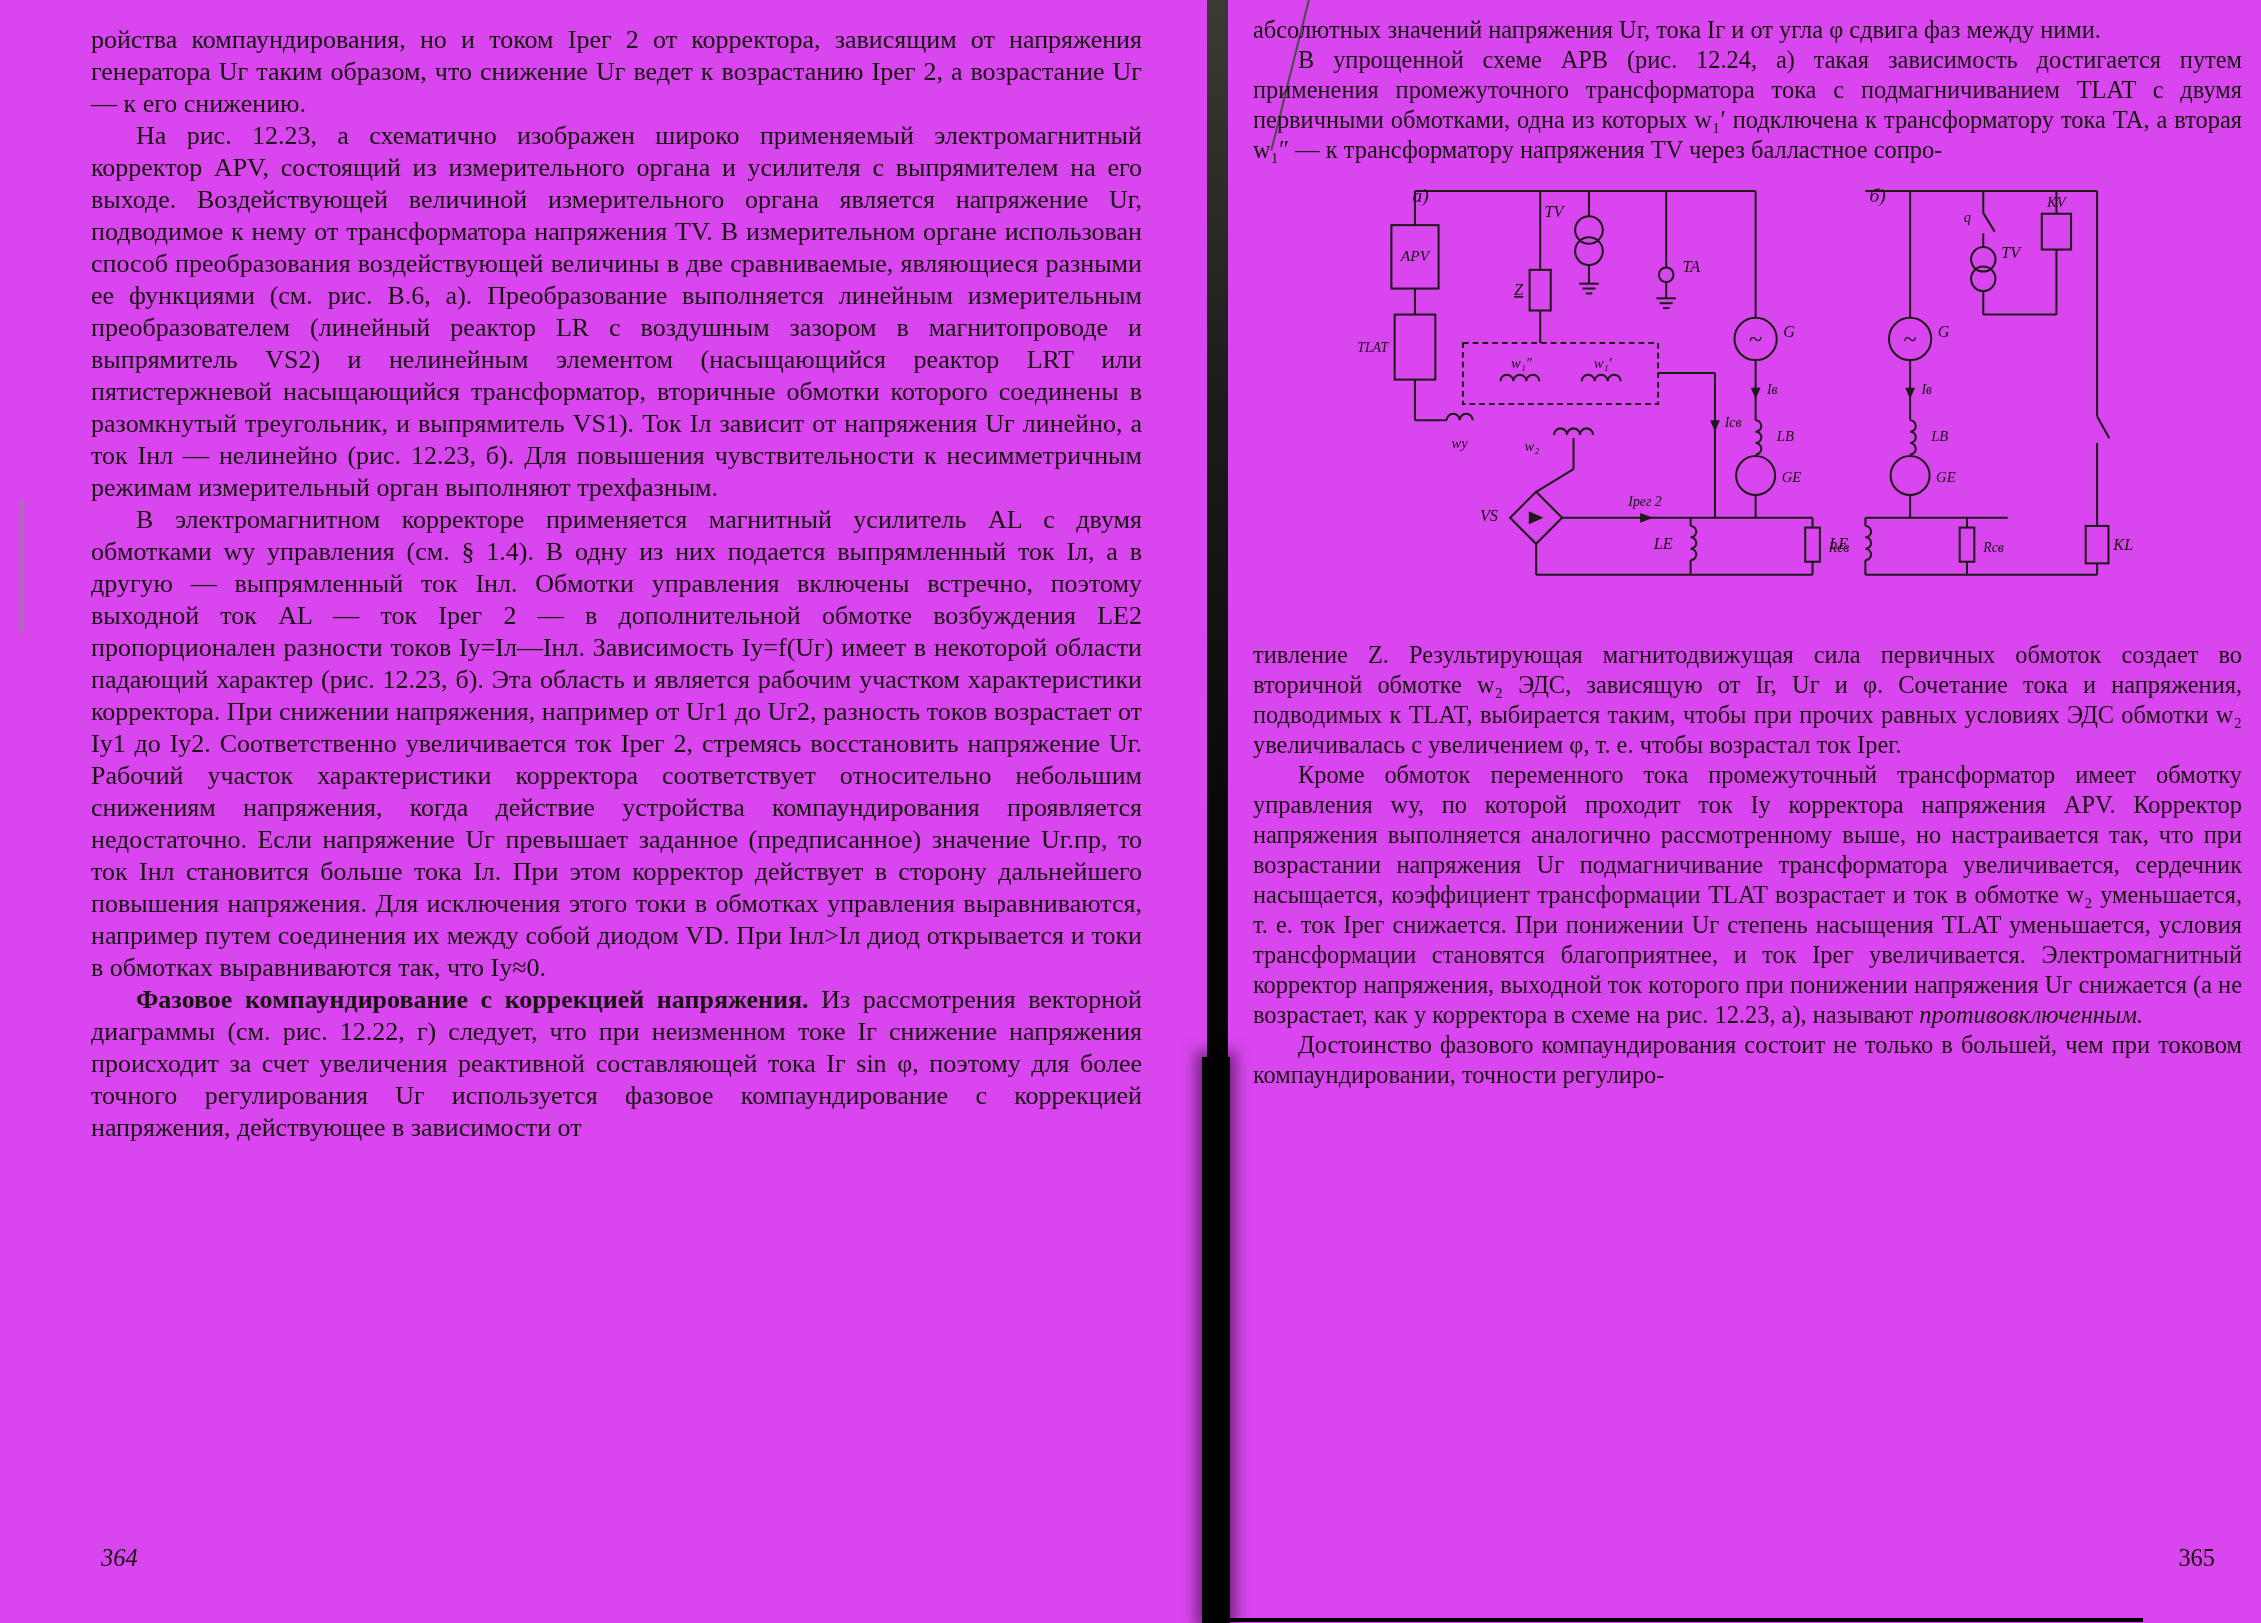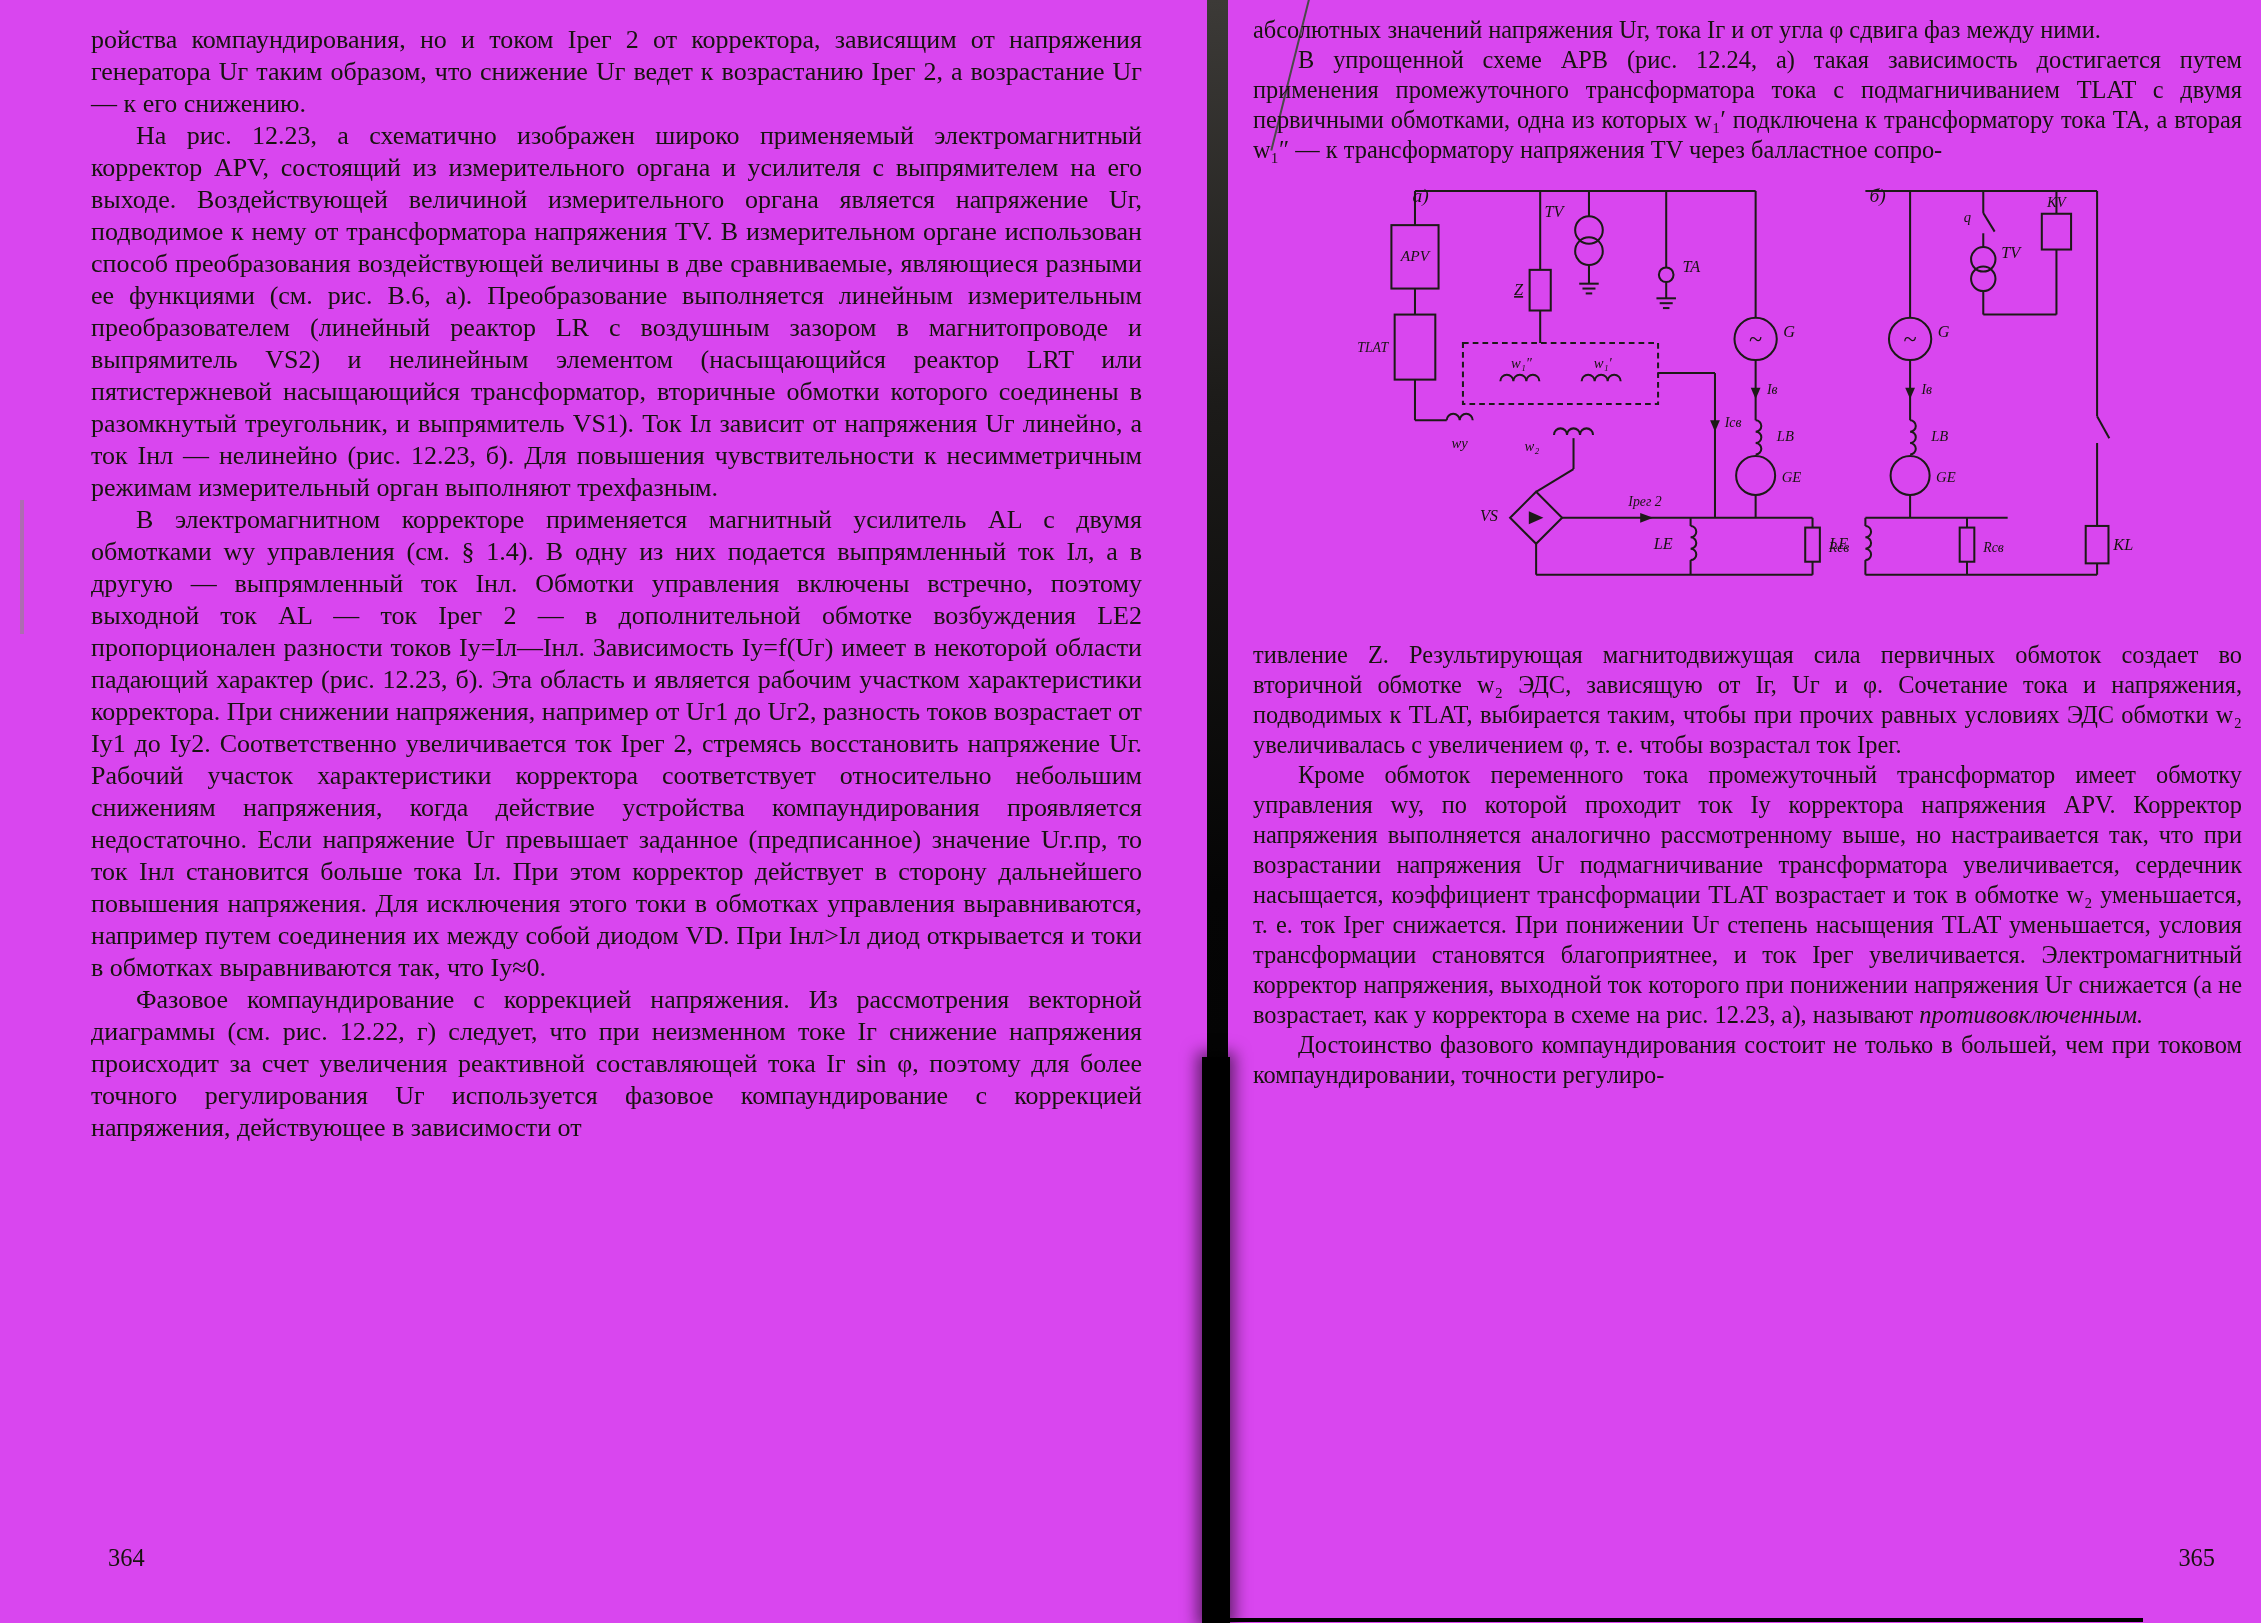--- a/index.html
+++ b/index.html
@@ -10,23 +10,23 @@
     font-family:"Liberation Serif", serif;
   }
   .page { position:absolute; top:0; height:100%; }
   .page-left  { left:0;      width:1183px; padding:24.4px 0 0 91px; }
   .page-right { left:1230px; width:1031px; padding:14.6px 0 0 23px; }
   .col-left  { width:1051px; }
   .col-right { width:989px; }
   .page-left  p { font-size:26px; line-height:32px; text-align:justify; }
   .page-right p { font-size:24.4px; line-height:30px; text-align:justify; }
   p.ind { text-indent:45px; }
-  b { font-weight:normal; }
+  b { font-weight:bold; }
   .pagenum { position:absolute; bottom:52px; font-size:24.4px; }
-  .pagenum.pn-left  { left:108px; }
+  .pagenum.pn-left  { left:101px;font-style:italic; }
   .pagenum.pn-right { right:46px; }
   figure.fig { margin:11.4px 0 8.1px 0; }
   figure.fig svg { display:block; margin:0 auto; }
   figcaption {
     width:732px; margin:8.1px auto 0 auto;
     font-size:21px; line-height:27px; text-align:center;
   }
   
   .binding-shadow {
     position:absolute; left:1207px; top:0; width:21px; height:100%;

